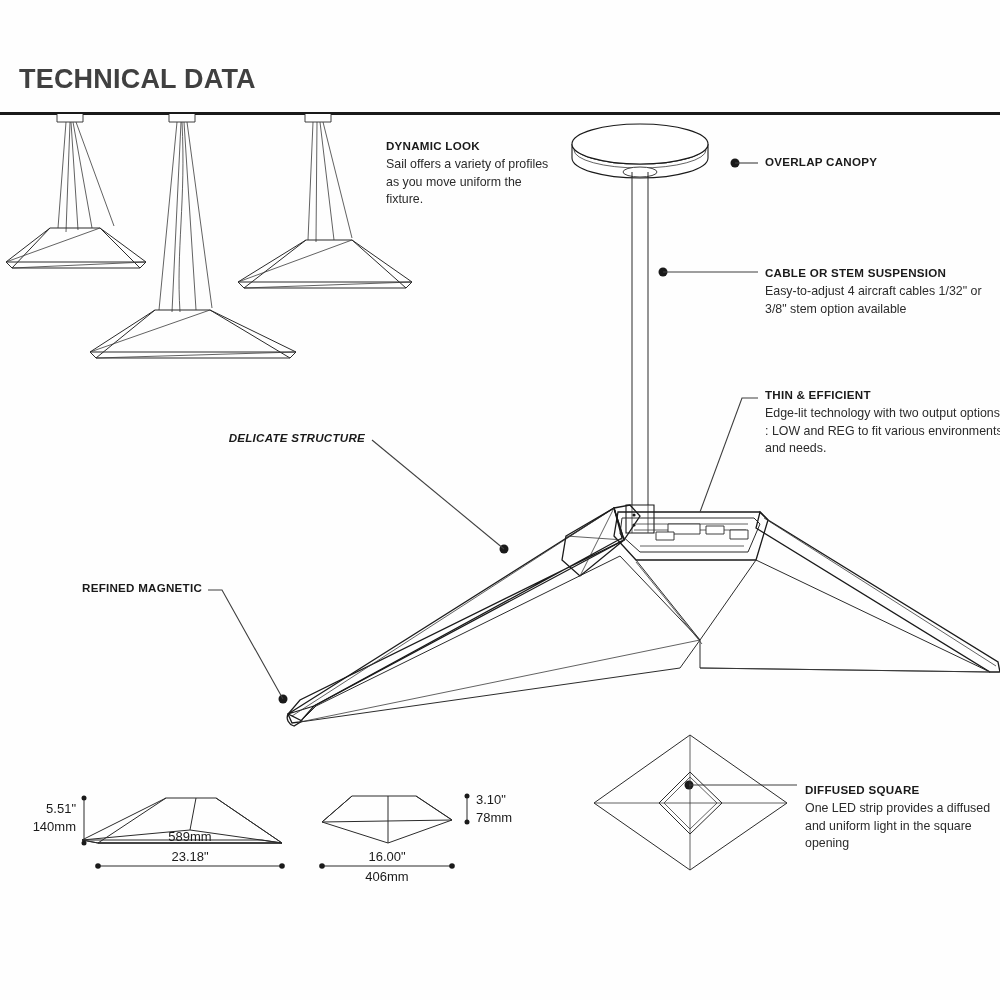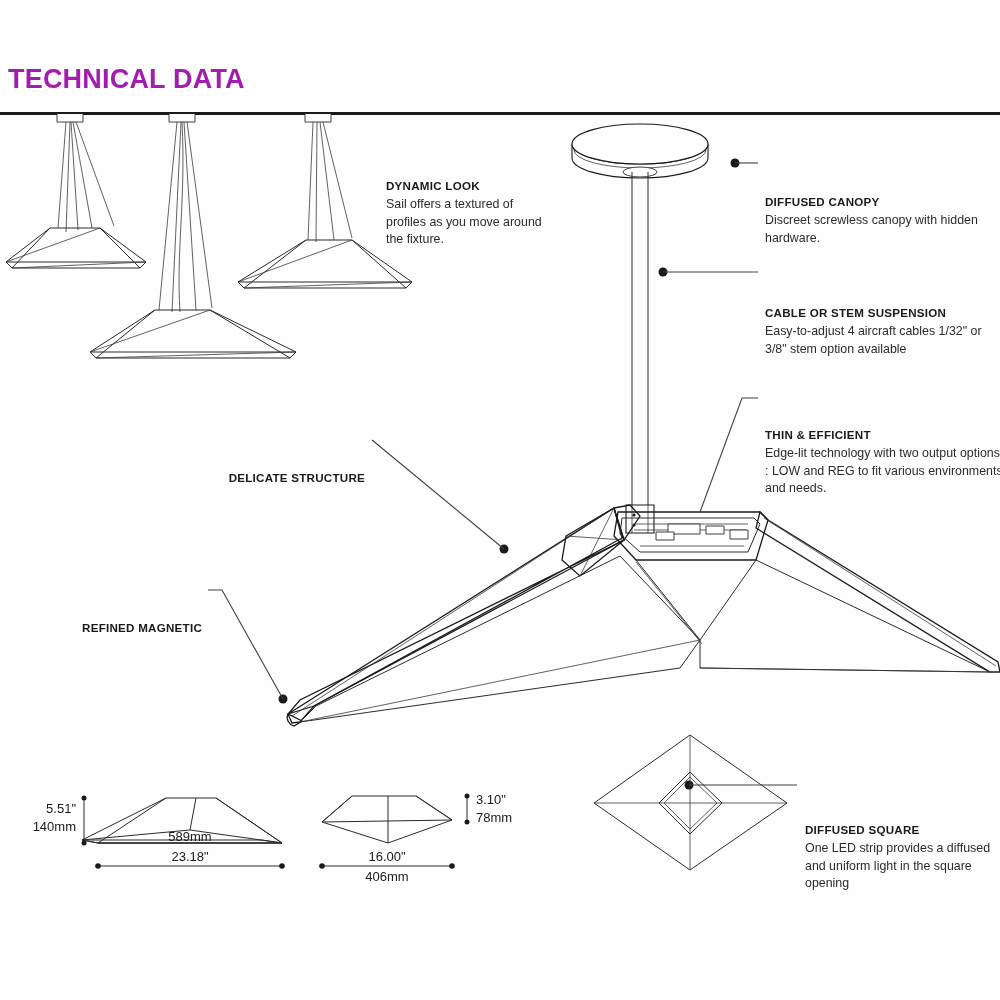--- a/index.html
+++ b/index.html
@@ -16,39 +16,39 @@
     position: relative;
     width: 1000px;
     height: 1000px;
     background: #fefefe;
     overflow: hidden;
   }
 
   
   #page-title {
     position: absolute;
-    left: 8px;
+    left: 19px;
     top: 64px;
     font-size: 27px;
     font-weight: bold;
     letter-spacing: 0.2px;
-    color: #a21caf;
+    color: #404040;
     white-space: nowrap;
   }
   #header-rule {
     position: absolute;
     left: 0;
     top: 112px;
     width: 1000px;
     height: 3px;
     background: #1a1a1a;
   }
 
   
-  .callout { position: absolute; margin-top: 40px; }
+  .callout { position: absolute; }
   .callout .c-title {
     font-size: 11.6px;
     font-weight: bold;
     letter-spacing: 0.25px;
     color: #1a1a1a;
     margin-bottom: 4px;
     white-space: nowrap;
   }
   .callout .c-body {
     font-size: 12.4px;
@@ -265,39 +265,38 @@
       <circle class="dot" cx="467" cy="822" r="2.5"></circle>
 
       <line class="ln" x1="322" y1="866" x2="452" y2="866"></line>
       <circle class="dot" cx="322" cy="866" r="2.8"></circle>
       <circle class="dot" cx="452" cy="866" r="2.8"></circle>
     </g>
   </svg>
 
   <div class="callout" style="left:386px; top:139px; width:170px;">
     <div class="c-title">DYNAMIC LOOK</div>
-    <div class="c-body">Sail offers a textured of profiles as you move around the fixture.</div>
+    <div class="c-body">Sail offers a variety of profiles as you move uniform the fixture.</div>
   </div>
 
   <div class="callout" style="left:765px; top:155px; width:232px;">
-    <div class="c-title">DIFFUSED CANOPY</div>
-    <div class="c-body">Discreet screwless canopy with hidden hardware.</div>
+    <div class="c-title">OVERLAP CANOPY</div>
   </div>
 
   <div class="callout" style="left:765px; top:266px; width:240px;">
     <div class="c-title">CABLE OR STEM SUSPENSION</div>
     <div class="c-body">Easy-to-adjust 4 aircraft cables 1/32" or 3/8" stem option available</div>
   </div>
 
   <div class="callout" style="left:765px; top:388px; width:238px;">
     <div class="c-title">THIN &amp; EFFICIENT</div>
     <div class="c-body">Edge-lit technology with two output options :  LOW and REG to fit various environments and needs.</div>
   </div>
 
-  <div class="callout right-align" style="left:60px; top:431px; width:305px;">
+  <div class="callout right-align" style="left:60px; top:431px; width:305px;font-style:italic;">
     <div class="c-title">DELICATE STRUCTURE</div>
   </div>
 
   <div class="callout right-align" style="left:0px; top:581px; width:202px;">
     <div class="c-title">REFINED MAGNETIC</div>
   </div>
 
   <div class="callout" style="left:805px; top:783px; width:200px;">
     <div class="c-title">DIFFUSED SQUARE</div>
     <div class="c-body">One LED strip provides a diffused and uniform light in the square opening</div>

